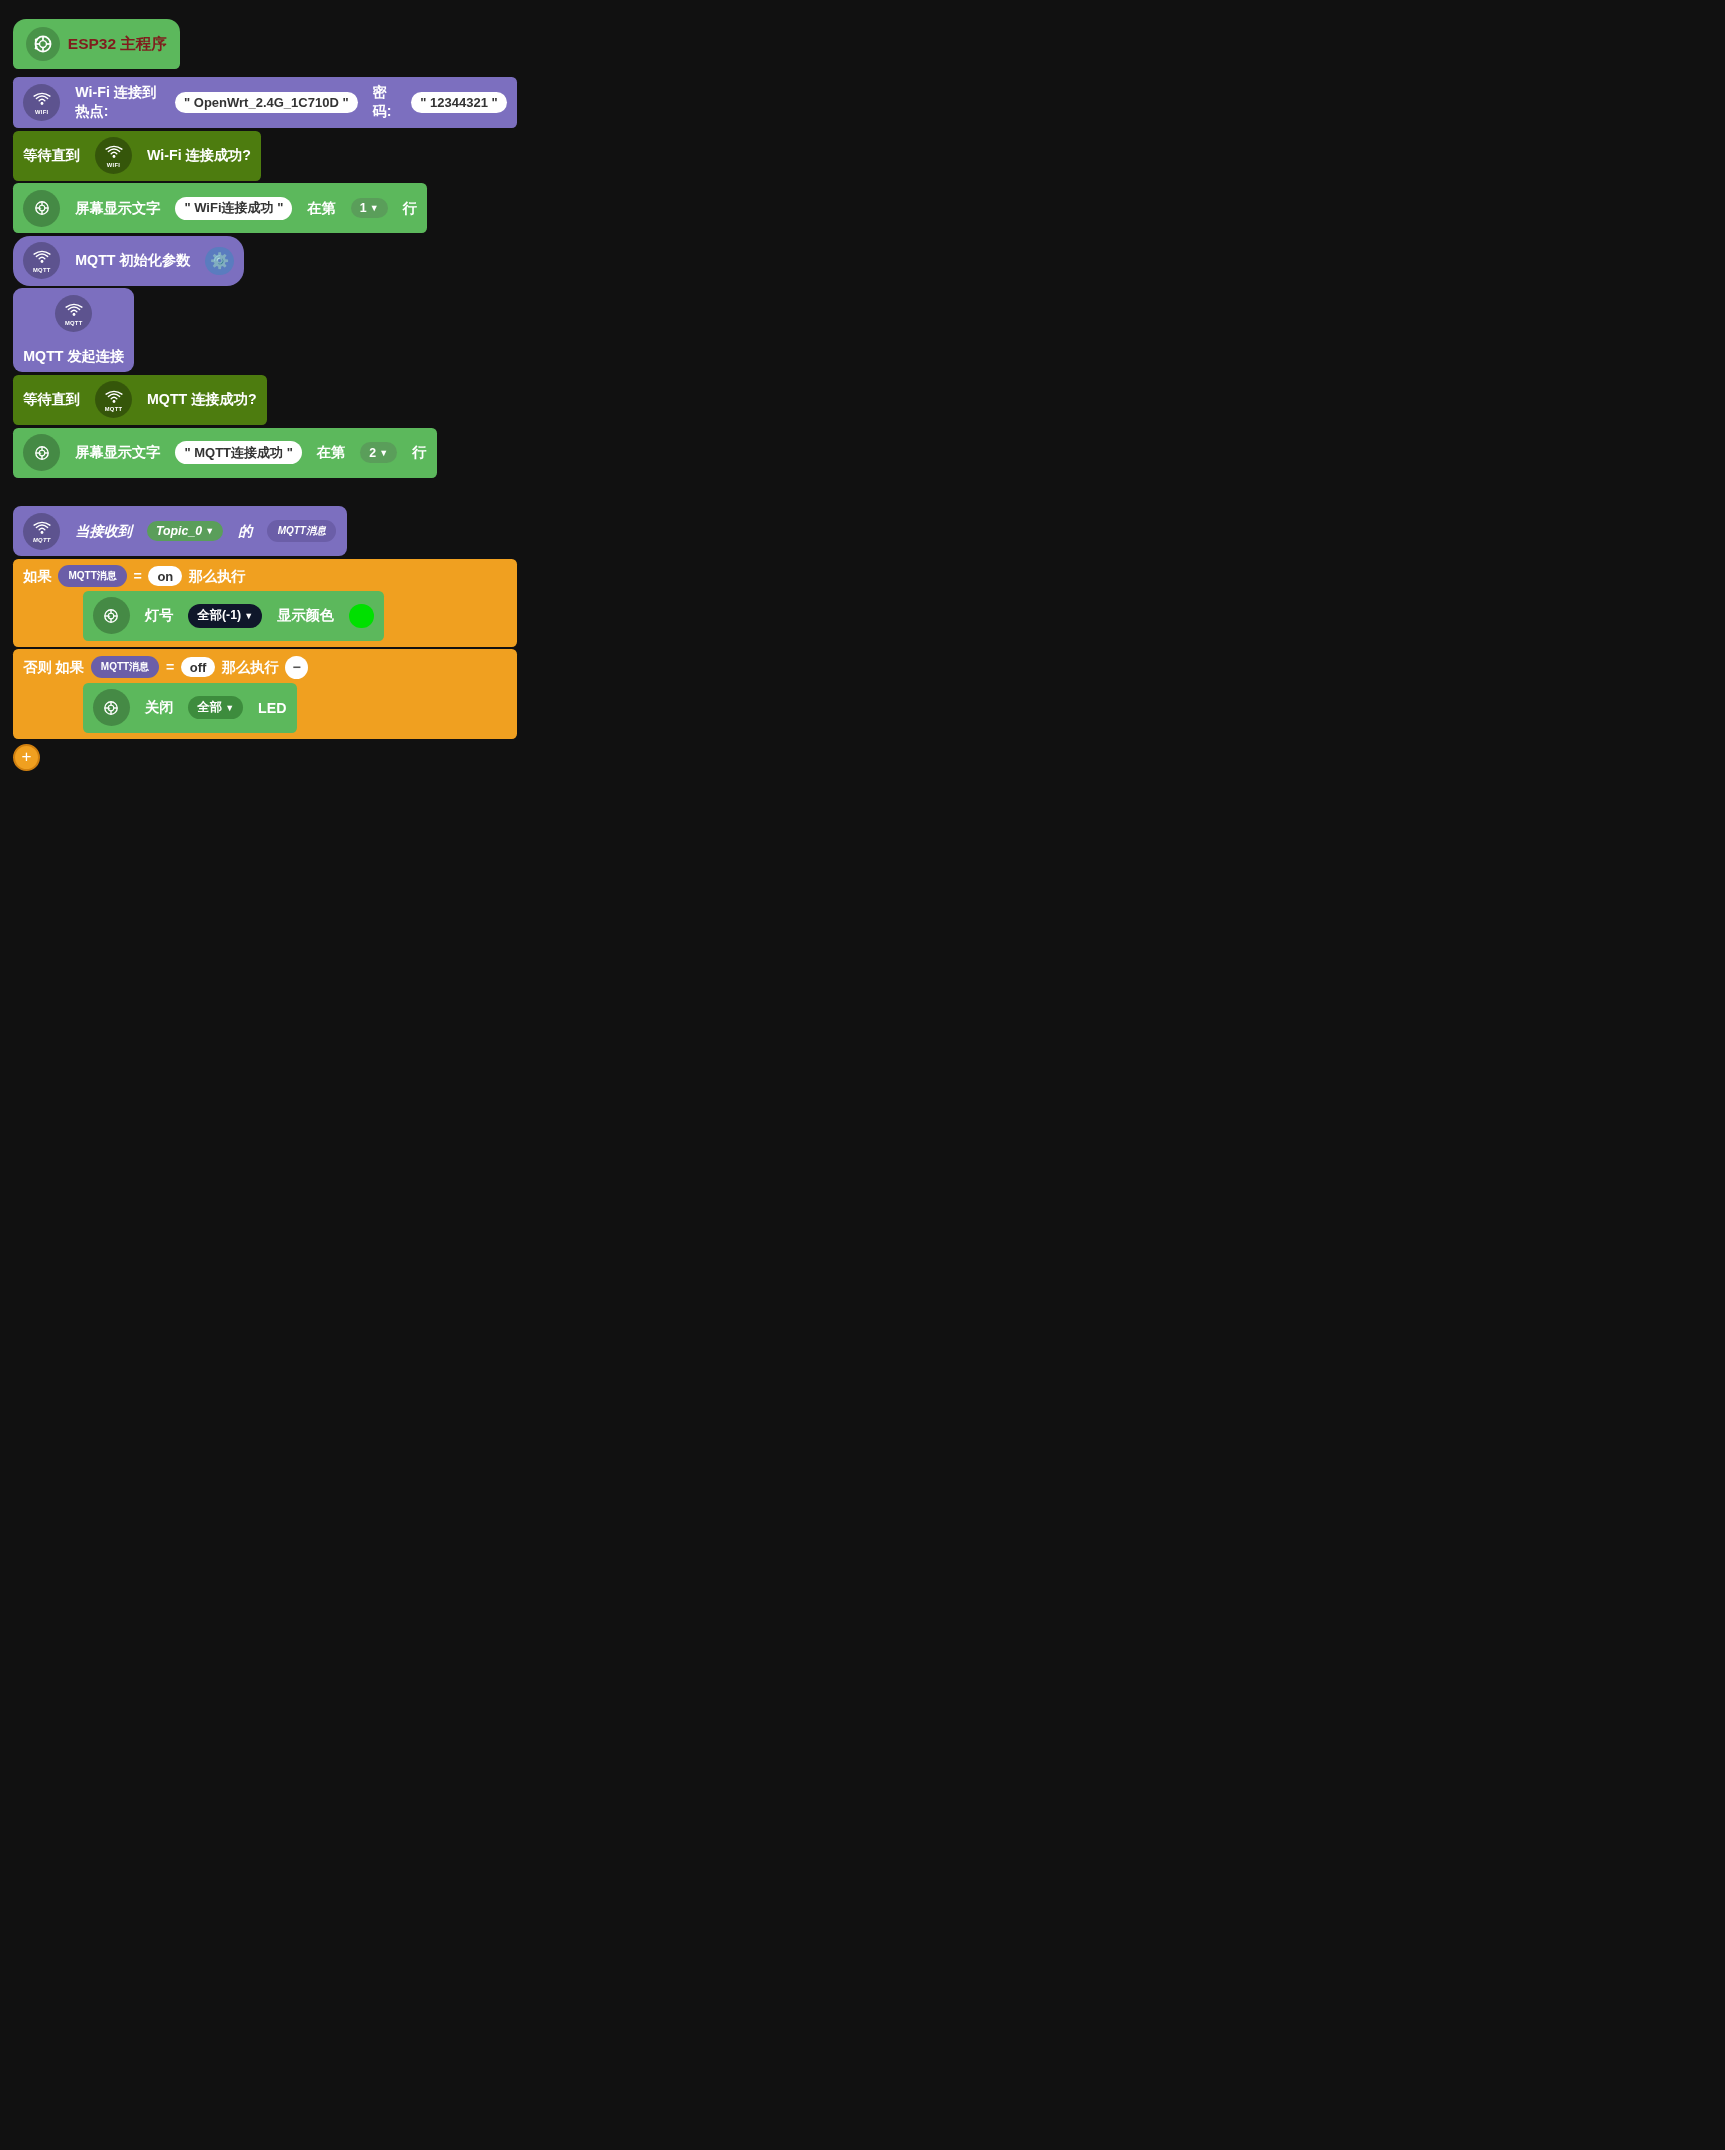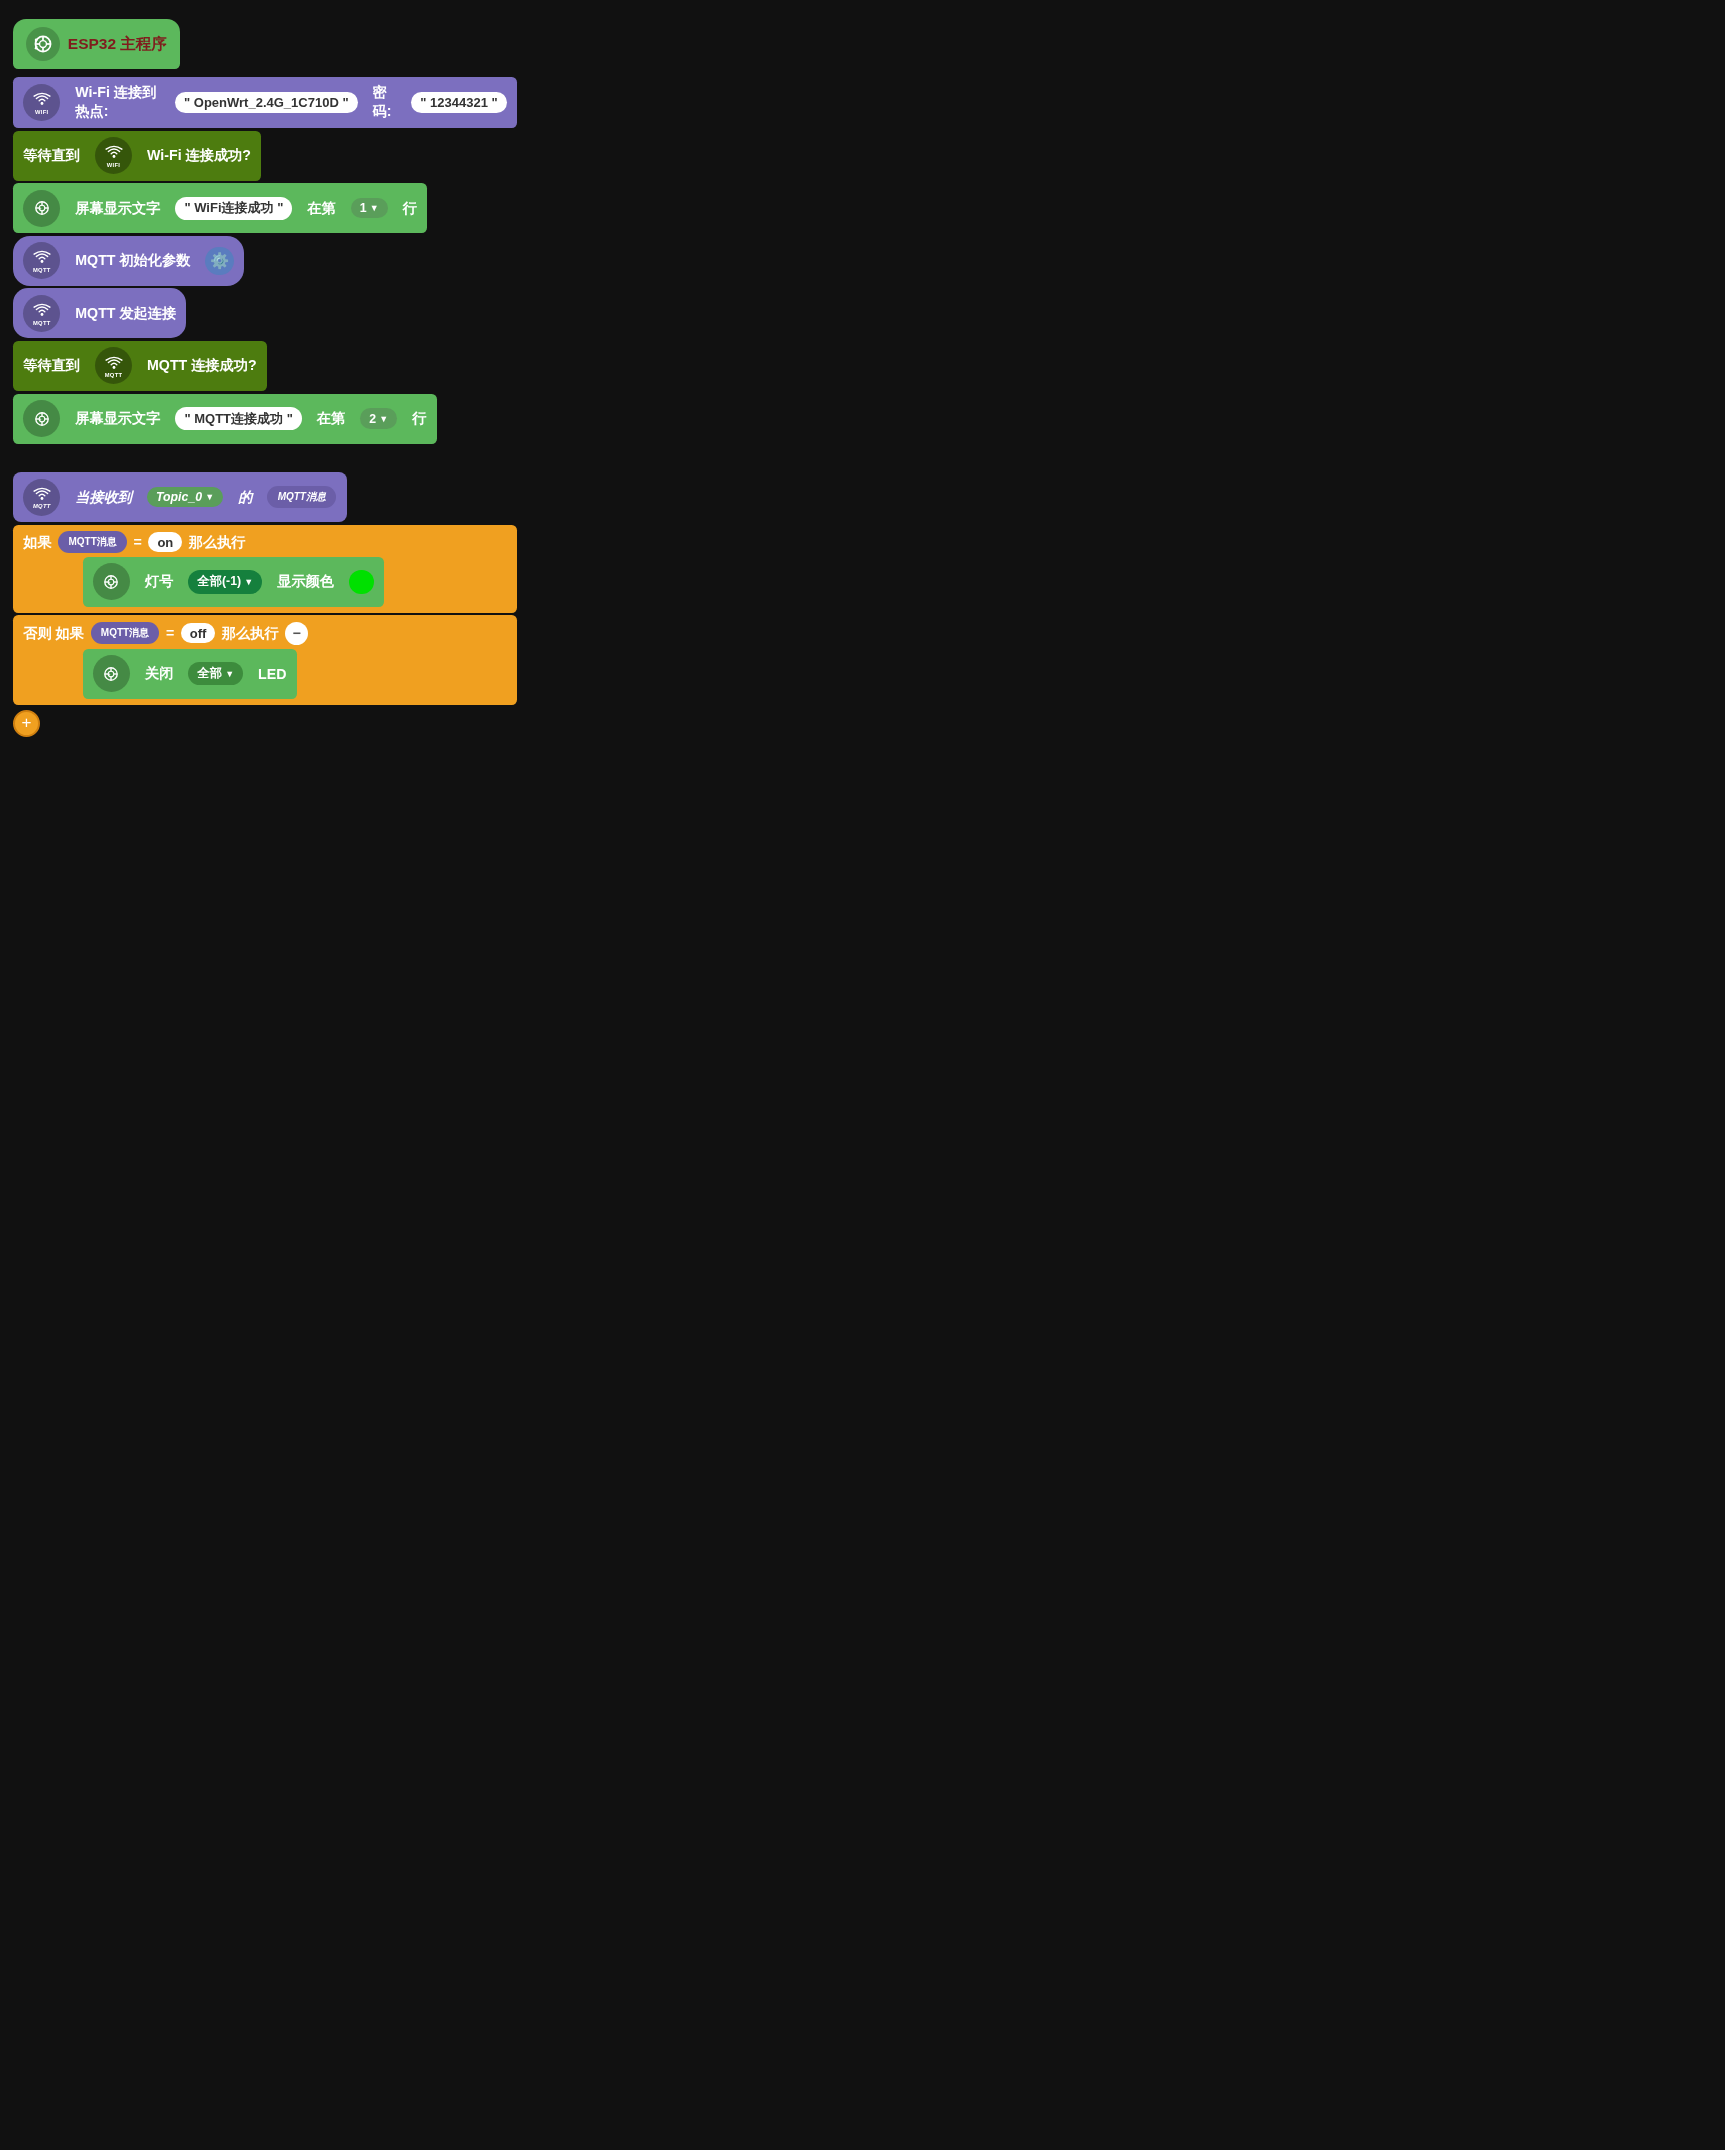--- a/index.html
+++ b/index.html
@@ -302,21 +302,21 @@
           <path d="M6 10 Q16 1 26 10" stroke="#fff" stroke-width="2.5" fill="none" stroke-linecap="round"></path>
           <path d="M2 6 Q16 -4 30 6" stroke="#fff" stroke-width="2.5" fill="none" stroke-linecap="round"></path>
           <circle cx="16" cy="19" r="2.5" fill="#fff"></circle>
         </svg>
         <span class="icon-label">MQTT</span>
       </div>
       <span>MQTT 初始化参数</span>
       <div class="gear-circle">⚙️</div>
     </div>
 
-    <div class="block purple" style="border-radius:15px; width:fit-content;">
+    <div class="block purple" style="border-radius:9px; width:fit-content;flex-direction:column;">
       <div class="icon-circle">
         <svg viewBox="0 0 32 22" width="19.4" height="14.2" fill="none">
           <path d="M16 18 L16 18" stroke="#fff" stroke-width="3" stroke-linecap="round"></path>
           <path d="M11 14 Q16 9 21 14" stroke="#fff" stroke-width="2.5" fill="none" stroke-linecap="round"></path>
           <path d="M6 10 Q16 1 26 10" stroke="#fff" stroke-width="2.5" fill="none" stroke-linecap="round"></path>
           <path d="M2 6 Q16 -4 30 6" stroke="#fff" stroke-width="2.5" fill="none" stroke-linecap="round"></path>
           <circle cx="16" cy="19" r="2.5" fill="#fff"></circle>
         </svg>
         <span class="icon-label">MQTT</span>
       </div>
@@ -402,21 +402,21 @@
               <circle cx="16" cy="16" r="11" stroke="#fff" stroke-width="2.5"></circle>
               <circle cx="16" cy="16" r="5" stroke="#fff" stroke-width="2"></circle>
               <line x1="5" y1="16" x2="11" y2="16" stroke="#fff" stroke-width="2.5"></line>
               <line x1="21" y1="16" x2="27" y2="16" stroke="#fff" stroke-width="2.5"></line>
               <line x1="16" y1="5" x2="16" y2="11" stroke="#fff" stroke-width="2.5"></line>
               <line x1="16" y1="21" x2="16" y2="27" stroke="#fff" stroke-width="2.5"></line>
               <text x="10" y="20" font-size="8" fill="#fff">+</text>
             </svg>
           </div>
           <span>灯号</span>
-          <div class="dropdown-pill" style="background:#15803d;">
+          <div class="dropdown-pill" style="background:#0f172a;">
             <span>全部(-1)</span>
             <span class="dropdown-arrow">▼</span>
           </div>
           <span>显示颜色</span>
           <div class="color-dot"></div>
         </div>
       </div>
     </div>
 
     <div class="c-block-outer orange" style="border-radius:5.2px; padding-bottom:3.9px; margin-top:1.9px;">

